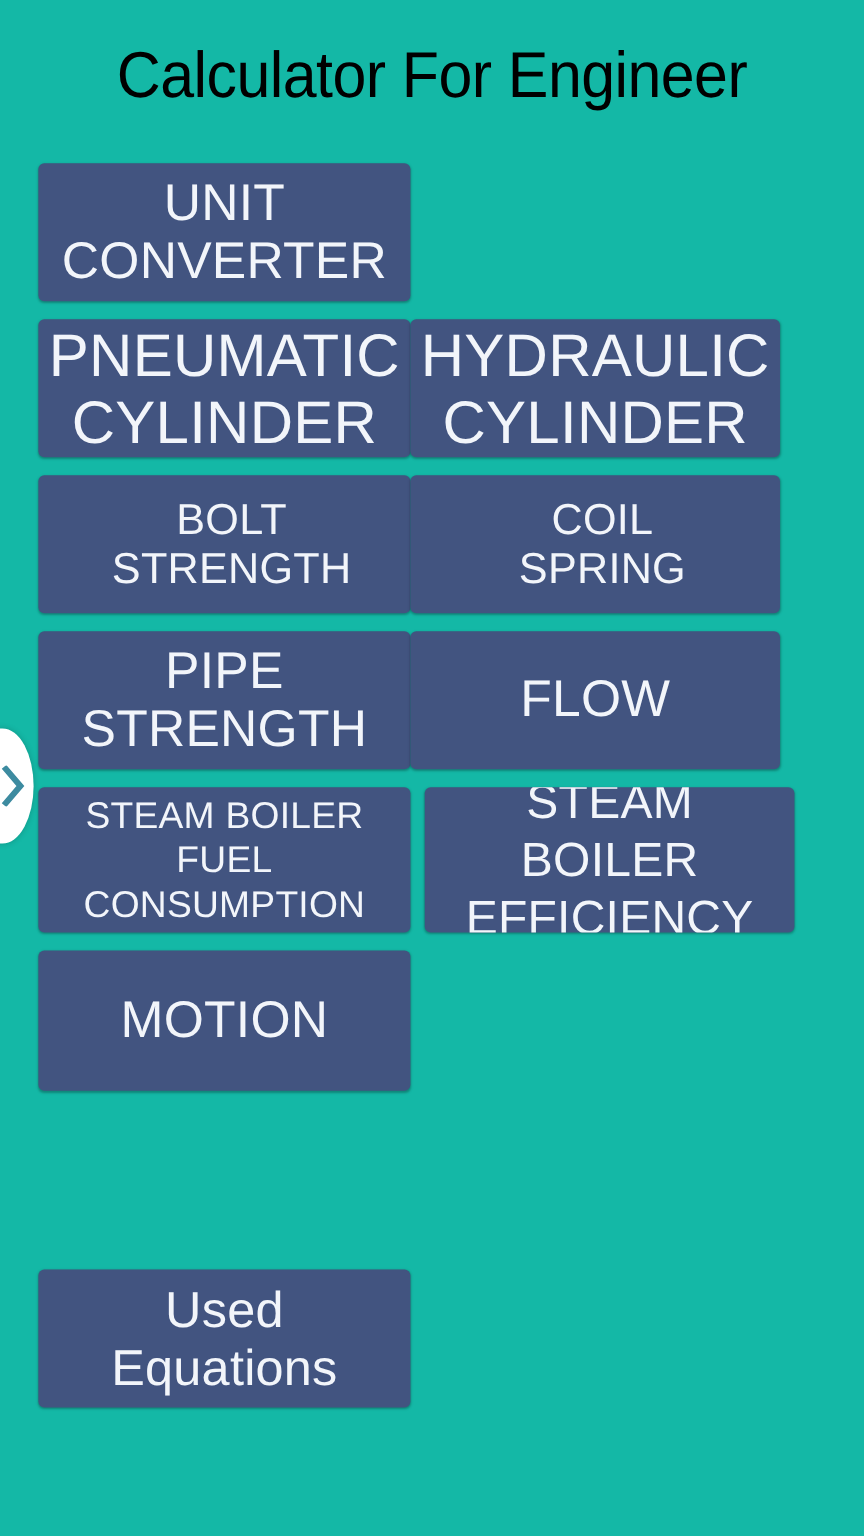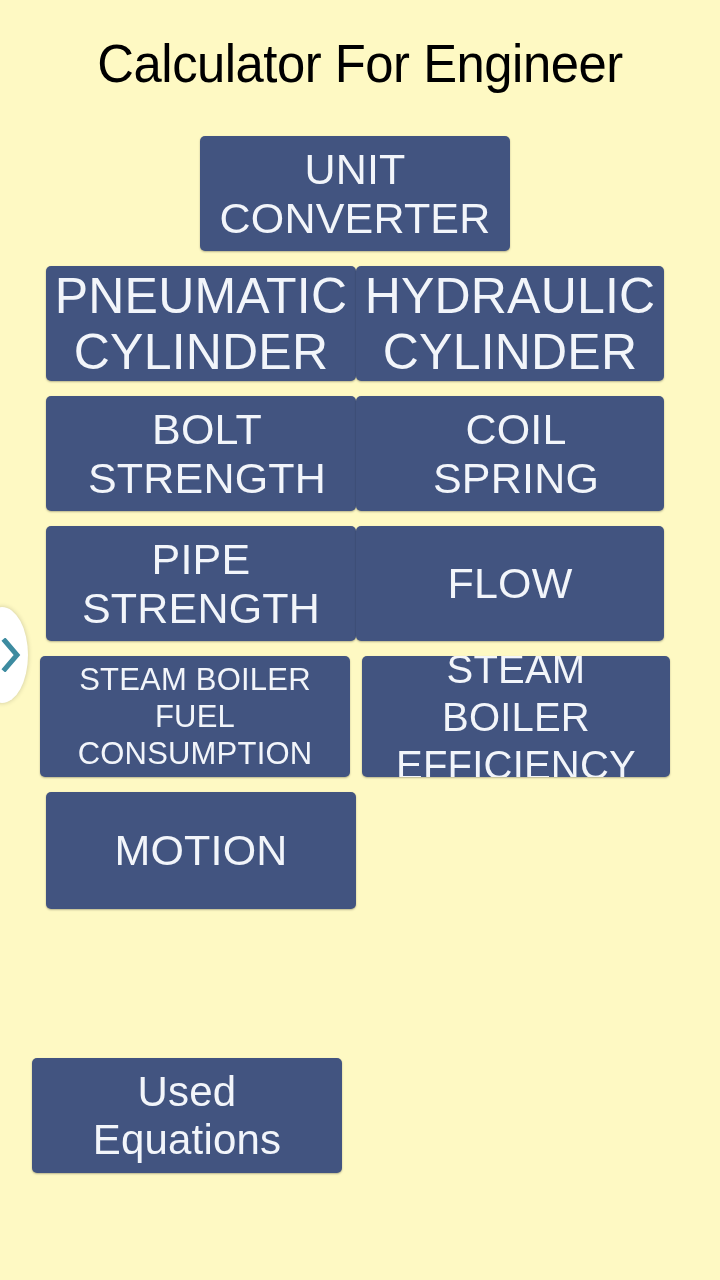--- a/index.html
+++ b/index.html
@@ -12,21 +12,21 @@
     height: 1280px;
     position: relative;
     overflow: hidden;
     font-family: "Liberation Sans", sans-serif;
     -webkit-font-smoothing: antialiased;
   }
 
   #app {
     position: absolute;
     inset: 0;
-    background: #fef9c3;
+    background: #14b8a6;
   }
 
   
   .title {
     position: absolute;
     top: 26px;
     left: 0;
     width: 720px;
     text-align: center;
     font-family: "Liberation Sans Narrow", "Liberation Sans", sans-serif;
@@ -43,21 +43,21 @@
   
   .grid {
     position: absolute;
     top: 136px;
     left: 32px;
     width: 646px;
   }
 
   .row {
     display: flex;
-    justify-content: center;
+    justify-content: flex-start;
     margin-bottom: 15px;
   }
 
   .btn {
     box-sizing: border-box;
     background: #42548018;
     background: #425480;
     border-radius: 5px;
     color: #f2f5fa;
     display: flex;
@@ -74,21 +74,21 @@
     cursor: pointer;
     overflow: hidden;
   }
 
   .btn.left  { width: 310px; }
   .btn.right { width: 308px; }
 
   
   .row-1 .btn { height: 115px; font-size: 43px; }
   .row-2 .btn { height: 115px; font-size: 50px; }
-  .row-3 .btn { height: 115px; font-size: 43px; padding-left: 18px; }
+  .row-3 .btn { height: 115px; font-size: 36px; padding-left: 18px; }
   .row-4 .btn { height: 115px; font-size: 43px; }
 
   .row-5 { margin-bottom: 15px; gap: 12px; }
   .row-5 .btn.left  { height: 121px; font-size: 31px; line-height: 1.20; }
   .row-5 .btn.right { height: 121px; font-size: 40px; line-height: 1.20; }
 
   .row-6 .btn.left { height: 117px; font-size: 43px; }
   .row-6 .spacer   { width: 308px; height: 117px; }
 
   

